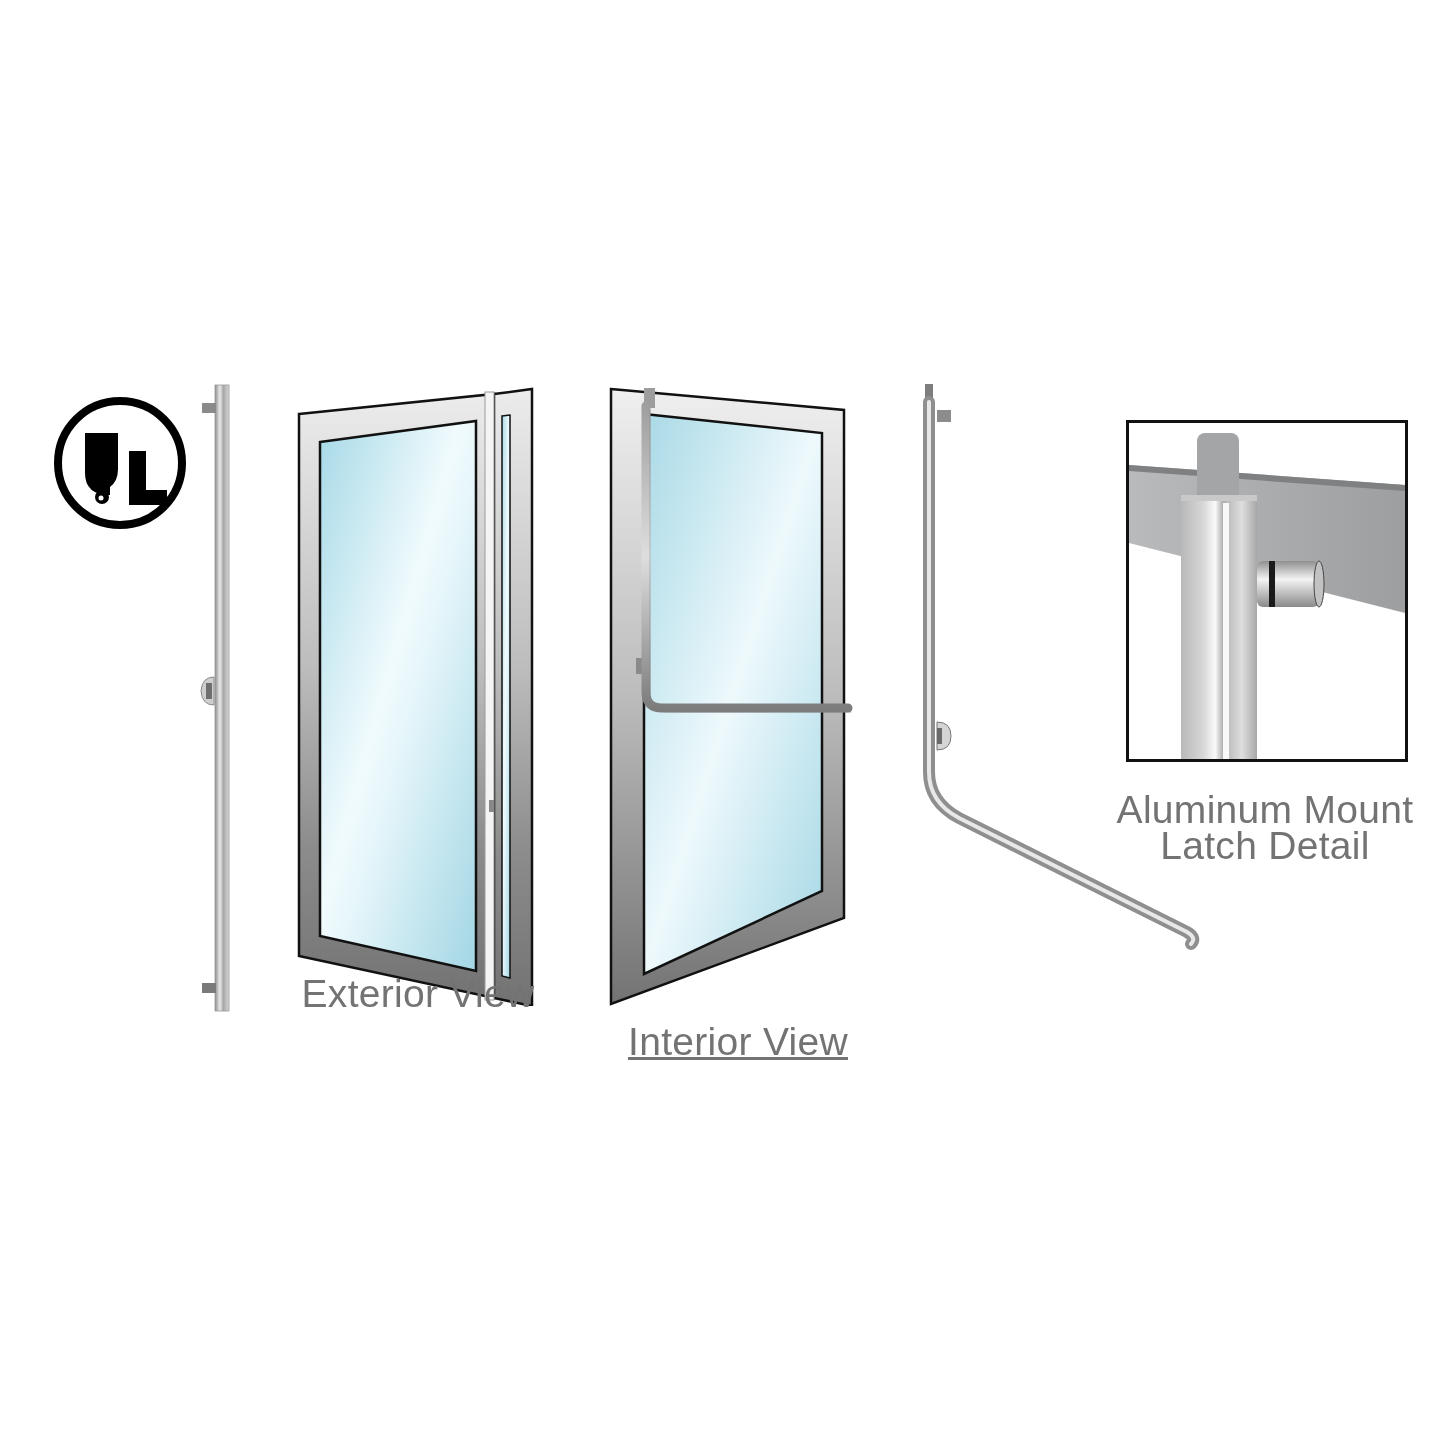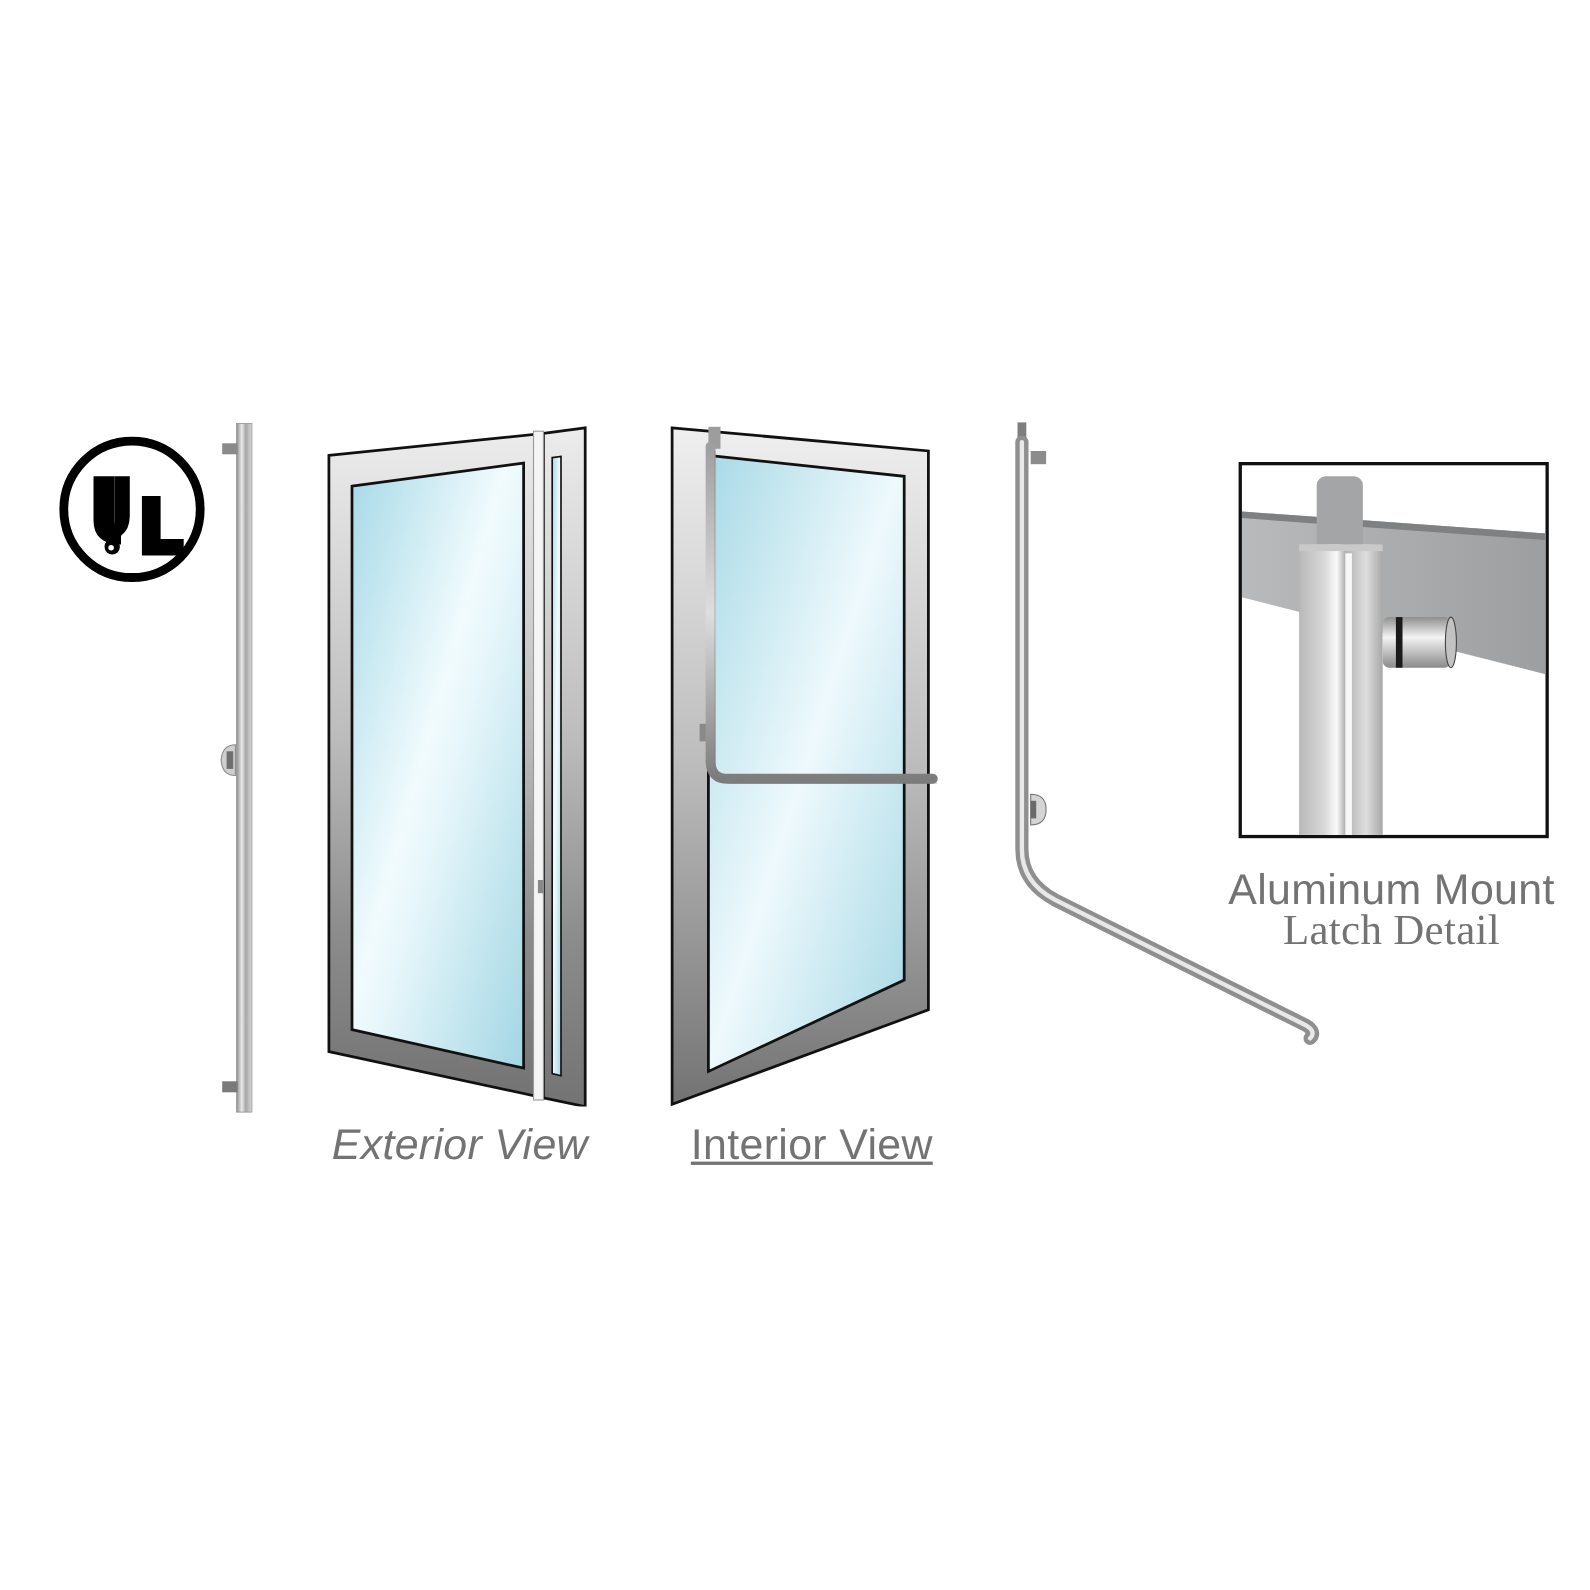--- a/index.html
+++ b/index.html
@@ -154,16 +154,16 @@
     <rect x="52" y="72" width="76" height="264" fill="url(#tubeG)"></rect>
     <rect x="52" y="72" width="76" height="6" fill="#c9c9c9"></rect>
     <rect x="94" y="80" width="6" height="256" fill="#ffffff" opacity="0.9"></rect>
 
     <rect x="128" y="138" width="62" height="46" rx="6" fill="url(#knobG)"></rect>
     <rect x="140" y="138" width="6" height="46" fill="#1a1a1a"></rect>
     <ellipse cx="190" cy="161" rx="5" ry="23" fill="#c2c2c2" stroke="#444" stroke-width="1"></ellipse>
   </svg>
 </div>
 
-<div class="caption" style="left:300px; top:1024px; width:236px;font-style:italic;">Exterior View</div>
+<div class="caption" style="left:300px; top:976px; width:236px;">Exterior View</div>
 <div class="caption" style="left:620px; top:1024px; width:236px;text-decoration:underline;">Interior View</div>
 <div class="caption" style="left:1100px; top:792px; width:330px;">Aluminum Mount</div>
-<div class="caption" style="left:1100px; top:828px; width:330px;font-family:Liberation Serif, serif;">Latch Detail</div>
+<div class="caption" style="left:1100px; top:828px; width:330px;">Latch Detail</div>
 
 </body></html>

